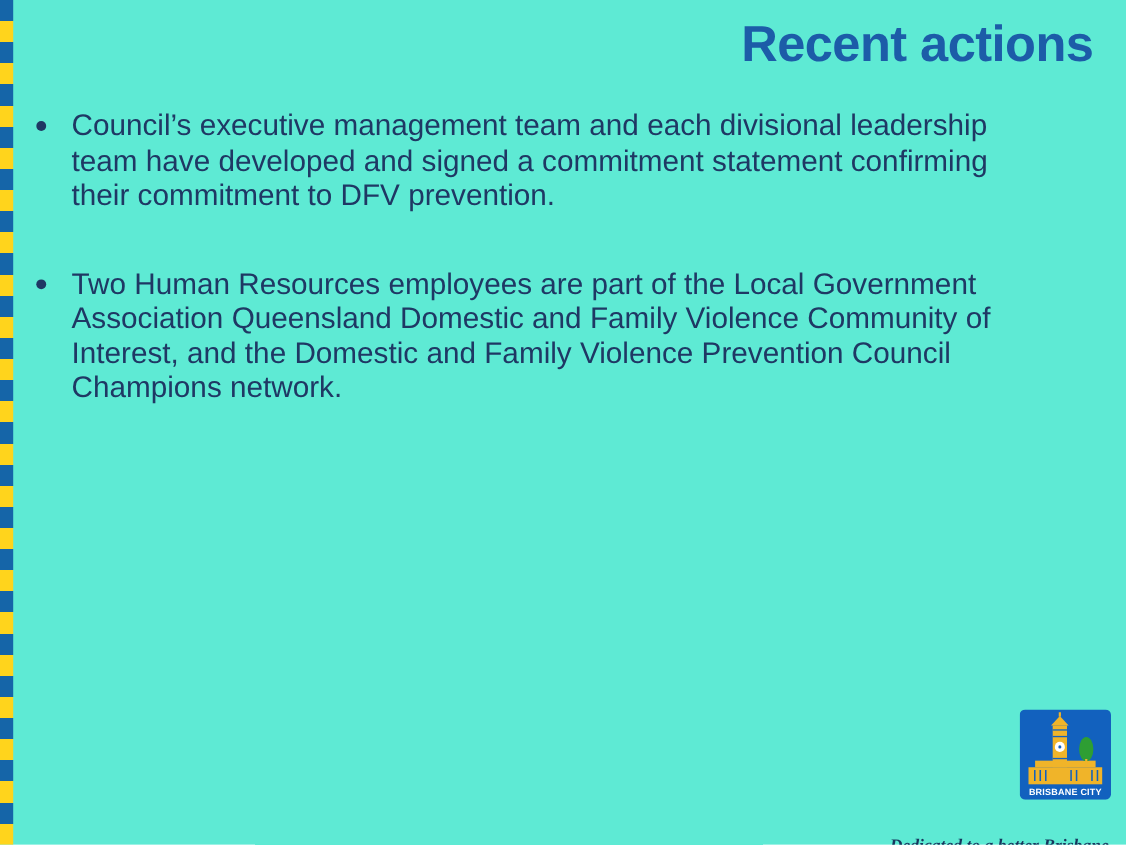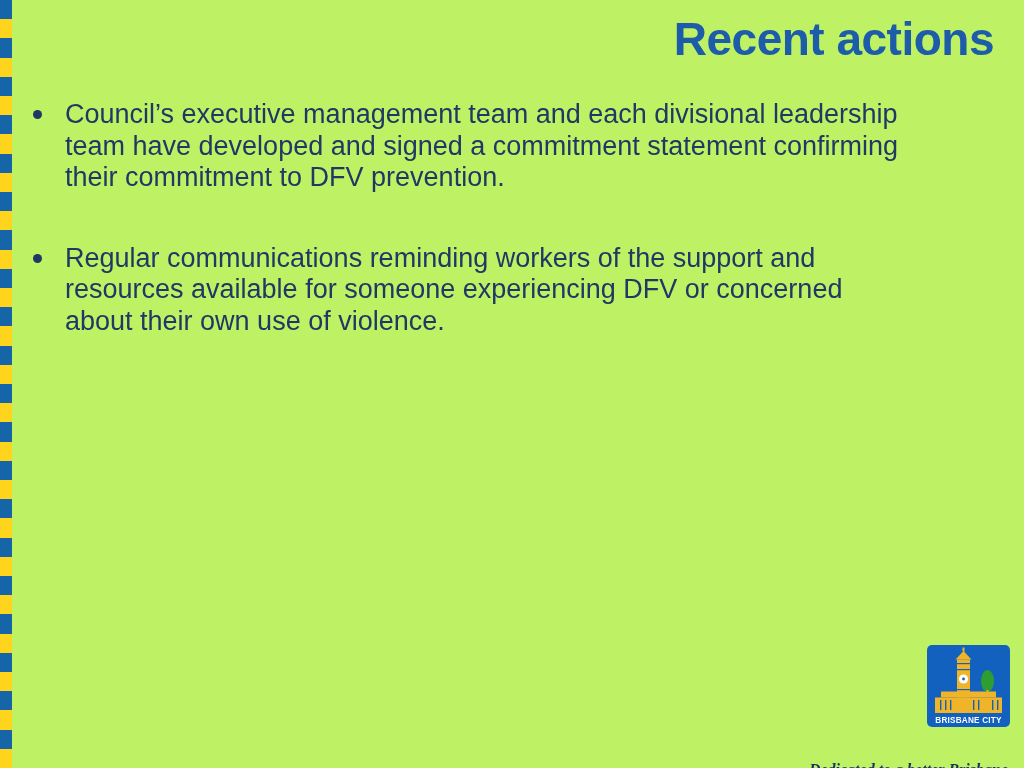--- a/index.html
+++ b/index.html
@@ -8,21 +8,21 @@
     width: 1024px;
     height: 768px;
     background: #ffffff;
     overflow: hidden;
     font-family: "Liberation Sans", sans-serif;
   }
   .slide {
     position: relative;
     width: 1024px;
     height: 768px;
-    background: #bef264;
+    background: #5eead4;
   }
   
   .edge-strip {
     position: absolute;
     left: 0;
     top: 0;
     width: 12px;
     height: 768px;
     background: repeating-linear-gradient(
       to bottom,
@@ -107,21 +107,21 @@
 
   <div class="slide-title">Recent actions</div>
 
   <ul class="bullet-list">
     <li class="bullet-item">
       <span class="bullet-dot"></span>
       <span class="bullet-text">Council’s executive management team and each divisional leadership team have developed and signed a commitment statement confirming their commitment to DFV prevention.</span>
     </li>
     <li class="bullet-item">
       <span class="bullet-dot"></span>
-      <span class="bullet-text">Regular communications reminding workers of the support and resources available for someone experiencing DFV or concerned about their own use of violence.</span>
+      <span class="bullet-text">Two Human Resources employees are part of the Local Government Association Queensland Domestic and Family Violence Community of Interest, and the Domestic and Family Violence Prevention Council Champions network.</span>
     </li>
   </ul>
 
   <div class="logo-box">
     <svg width="83" height="82" viewBox="0 0 83 82" xmlns="http://www.w3.org/2000/svg">
       <rect class="logo-bg" x="0" y="0" width="83" height="82" rx="5"></rect>
       <g>
 
         <rect class="logo-gold" x="35.5" y="2.5" width="2" height="4"></rect>
         <polygon class="logo-gold" points="28.5,14.5 44.5,14.5 36.5,6"></polygon>

